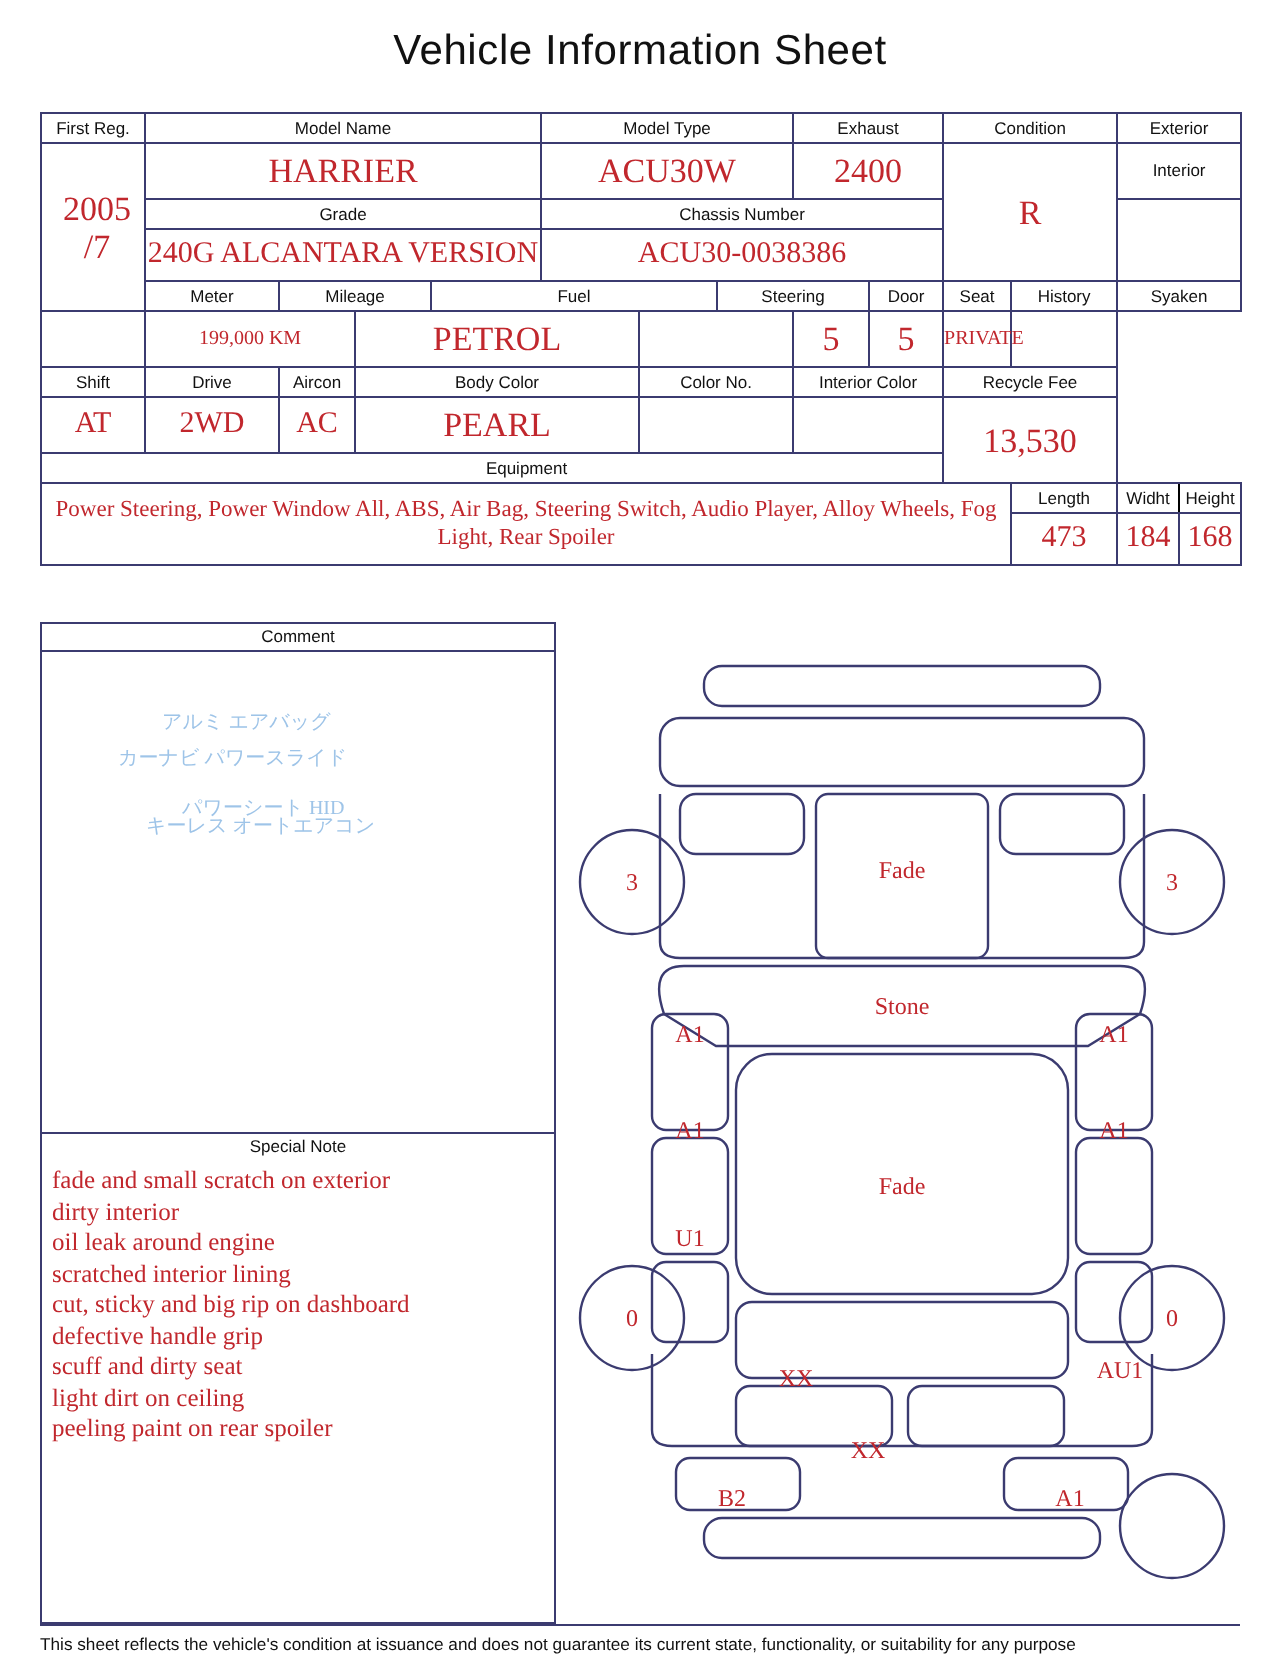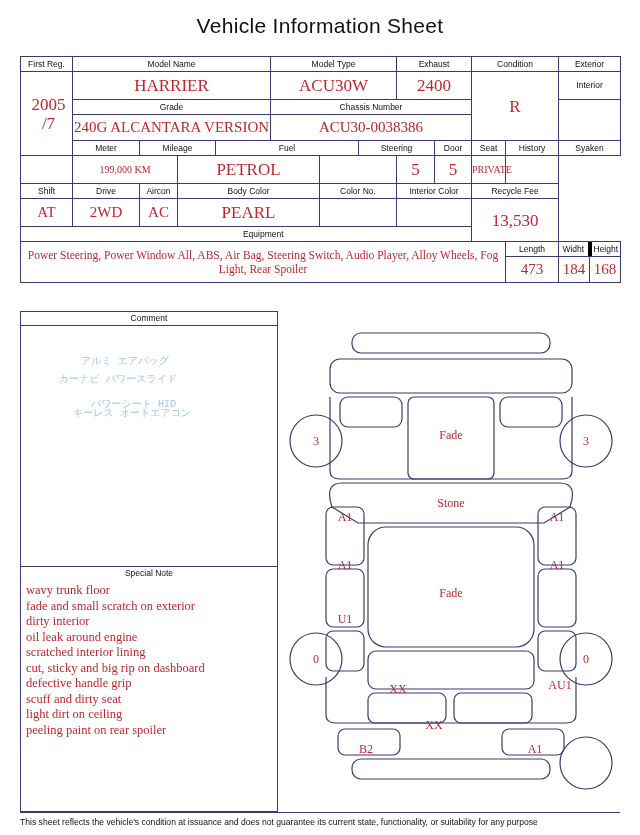--- a/index.html
+++ b/index.html
@@ -125,21 +125,21 @@
   }
   .comment-box {
     border: 1px solid #3b3b70;
     height: 240px;
     position: relative;
     overflow: hidden;
   }
   .jp {
     position: absolute;
     color: #9ec4e8;
-    font-family: Liberation Mono, monospace;
+    font-family: Liberation Serif, serif;
     font-size: 10px;
     white-space: nowrap;
   }
   .note-box {
     border: 1px solid #3b3b70;
     border-top: none;
     height: 232px;
     padding: 3px 5px 0 5px;
     box-sizing: border-box;
   }
@@ -279,21 +279,21 @@
       </tr>
 
       <tr>
         <td class="equip-val" colspan="11" rowspan="2">Power Steering, Power Window  All, ABS, Air Bag, Steering Switch, Audio Player, Alloy Wheels, Fog Light, Rear Spoiler</td>
         <td class="lbl">Length</td>
         <td class="lbl">
           <table style="width:100%;border-collapse:collapse;border:none;">
             <tbody>
                   <tr>
               <td style="border:none;width:50%" class="lbl">Widht</td>
-              <td style="border:none;border-left:4px solid #000000;width:50%" class="lbl">Height</td>
+              <td style="border:none;border-left:1px solid #000000;width:50%" class="lbl">Height</td>
             </tr>
           </tbody>
               </table>
         </td>
       </tr>
 
       <tr>
         <td class="val val-md">473</td>
         <td style="padding:0">
           <table style="width:100%;border-collapse:collapse;border:none;">
@@ -313,21 +313,20 @@
   <div class="left-col">
     <div class="boxhead">Comment</div>
     <div class="comment-box">
       <span class="jp" style="left:60px;top:28px;">アルミ エアバッグ</span>
       <span class="jp" style="left:38px;top:46px;">カーナビ パワースライド</span>
       <span class="jp" style="left:52px;top:80px;">キーレス オートエアコン</span>
       <span class="jp" style="left:70px;top:71px;">パワーシート HID</span>
     </div>
     <div class="boxhead" style="border-top:none;">Special Note</div>
     <div class="note-box">
-      <div class="note-line">wavy trunk floor</div>
       <div class="note-line">fade and small scratch on exterior</div>
       <div class="note-line">dirty interior</div>
       <div class="note-line">oil leak around engine</div>
       <div class="note-line">scratched interior lining</div>
       <div class="note-line">cut, sticky and big rip on dashboard</div>
       <div class="note-line">defective handle grip</div>
       <div class="note-line">scuff and dirty seat</div>
       <div class="note-line">light dirt on ceiling</div>
       <div class="note-line">peeling paint on rear spoiler</div>
     </div>

